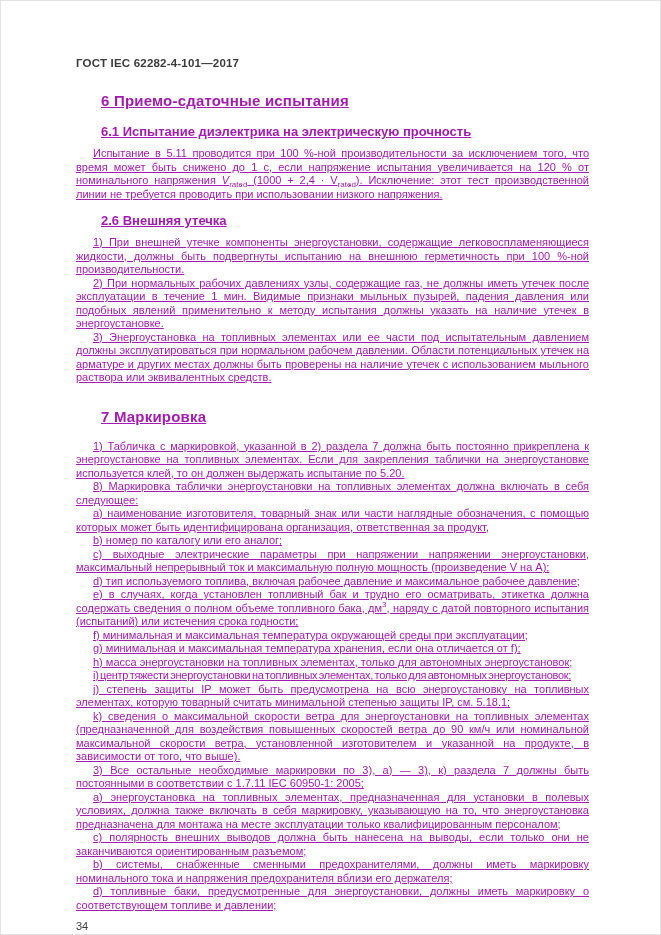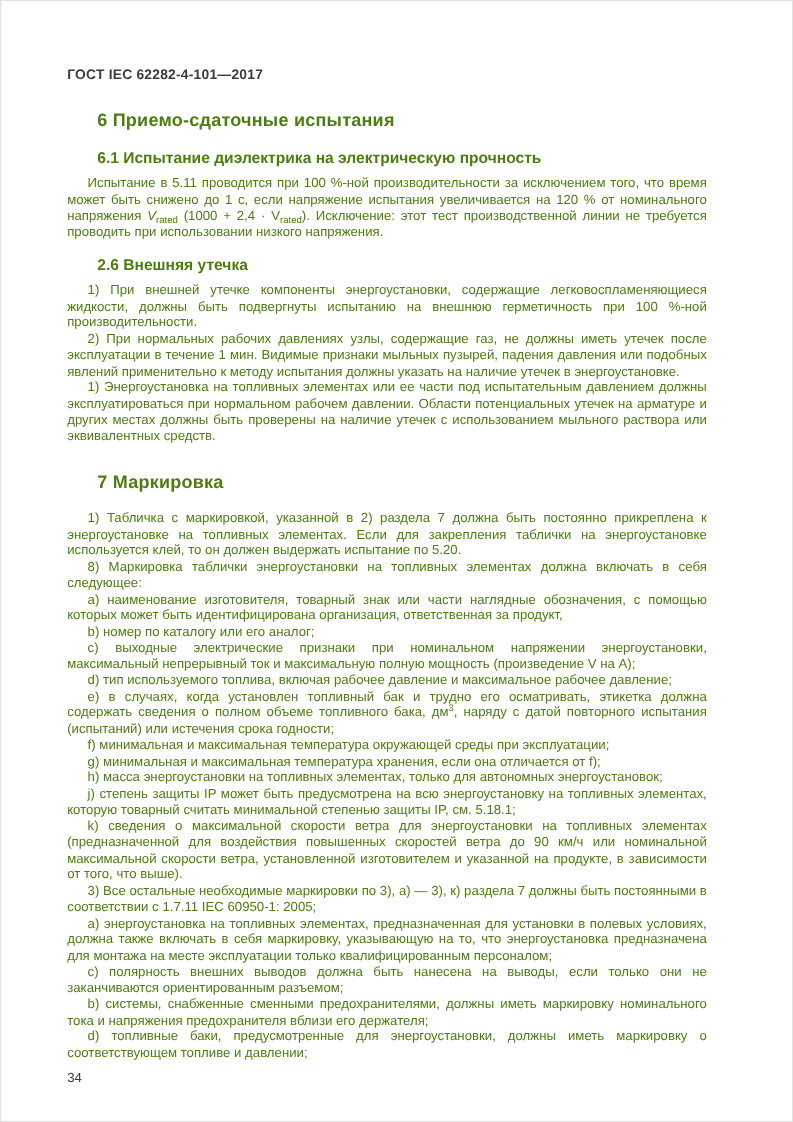--- a/index.html
+++ b/index.html
@@ -9,32 +9,32 @@
     font-family: "Liberation Sans", "DejaVu Sans", sans-serif;
   }
   .page {
     position: relative;
     width: 661px;
     height: 935px;
     margin: 0 auto;
     background: #ffffff;
     border: 1px solid #e2e2e2;
     box-sizing: border-box;
-    padding: 56px 71px 0 55px;
+    padding: 56px 71px 0 75px;
     color: #3b3b3b;
     overflow: hidden;
   }
   .running-header {
     font-size: 11.5px;
     font-weight: bold;
     letter-spacing: 0.2px;
     color: #3b3b3b;
   }
   .doc-body { margin-top: 0; }
-  .block { color: #4d7c0f; }
+  .block { color: #a21caf; text-decoration: underline; }
   .block.h1 {
     font-size: 15px;
     font-weight: bold;
     margin: 23px 0 15px 25px;
     letter-spacing: 0.2px;
   }
   .block.h2 {
     font-size: 13px;
     font-weight: bold;
     margin: 12px 0 8px 25px;
@@ -73,32 +73,33 @@
 <div class="page">
   <div class="running-header">ГОСТ IEC 62282-4-101—2017</div>
 
   <div class="doc-body">
       <div class="block h1">6  Приемо-сдаточные испытания</div>
       <div class="block h2">6.1  Испытание диэлектрика на электрическую прочность</div>
       <div class="block p"><span>Испытание в 5.11 проводится при 100 %-ной производительности за исключением того, что время может быть снижено до 1 с, если напряжение испытания увеличивается на 120 % от номинального напряжения </span><span class="var">V</span><span class="sub">rated</span><span> (1000 + 2,4 · V</span><span class="sub">rated</span><span>). Исключение: этот тест производственной линии не требуется проводить при использовании низкого напряжения.</span></div>
       <div class="block h2">2.6  Внешняя утечка</div>
       <div class="block p">1) При внешней утечке компоненты энергоустановки, содержащие легковоспламеняющиеся жидкости, должны быть подвергнуты испытанию на внешнюю герметичность при 100 %-ной производительности.</div>
       <div class="block p">2) При нормальных рабочих давлениях узлы, содержащие газ, не должны иметь утечек после эксплуатации в течение 1 мин. Видимые признаки мыльных пузырей, падения давления или подобных явлений применительно к методу испытания должны указать на наличие утечек в энергоустановке.</div>
-      <div class="block p">1) Энергоустановка на топливных элементах или ее части под испытательным давлением должны эксплуатироваться при нормальном рабочем давлении. Области потенциальных утечек на арматуре и других местах должны быть проверены на наличие утечек с использованием мыльного раствора или эквивалентных средств.</div>
+      <div class="block p">3) Энергоустановка на топливных элементах или ее части под испытательным давлением должны эксплуатироваться при нормальном рабочем давлении. Области потенциальных утечек на арматуре и других местах должны быть проверены на наличие утечек с использованием мыльного раствора или эквивалентных средств.</div>
       <div class="block h1">7  Маркировка</div>
       <div class="block p">1) Табличка с маркировкой, указанной в 2) раздела 7 должна быть постоянно прикреплена к энергоустановке на топливных элементах. Если для закрепления таблички на энергоустановке используется клей, то он должен выдержать испытание по 5.20.</div>
       <div class="block p">8) Маркировка таблички энергоустановки на топливных элементах должна включать в себя следующее:</div>
       <div class="block p">a) наименование изготовителя, товарный знак или части наглядные обозначения, с помощью которых может быть идентифицирована организация, ответственная за продукт,</div>
       <div class="block p">b) номер по каталогу или его аналог;</div>
-      <div class="block p">c) выходные электрические признаки при номинальном напряжении энергоустановки, максимальный непрерывный ток и максимальную полную мощность (произведение V на A);</div>
+      <div class="block p">c) выходные электрические параметры при напряжении напряжении энергоустановки, максимальный непрерывный ток и максимальную полную мощность (произведение V на A);</div>
       <div class="block p">d) тип используемого топлива, включая рабочее давление и максимальное рабочее давление;</div>
       <div class="block p"><span>e) в случаях, когда установлен топливный бак и трудно его осматривать, этикетка должна содержать сведения о полном объеме топливного бака, дм</span><span class="sup">3</span><span>, наряду с датой повторного испытания (испытаний) или истечения срока годности;</span></div>
       <div class="block p">f) минимальная и максимальная температура окружающей среды при эксплуатации;</div>
       <div class="block p">g) минимальная и максимальная температура хранения, если она отличается от f);</div>
       <div class="block p">h) масса энергоустановки на топливных элементах, только для автономных энергоустановок;</div>
+      <div class="block p compact">i) центр тяжести энергоустановки на топливных элементах, только для автономных энергоустановок;</div>
       <div class="block p">j) степень защиты IP может быть предусмотрена на всю энергоустановку на топливных элементах, которую товарный считать минимальной степенью защиты IP, см. 5.18.1;</div>
       <div class="block p">k) сведения о максимальной скорости ветра для энергоустановки на топливных элементах (предназначенной для воздействия повышенных скоростей ветра до 90 км/ч или номинальной максимальной скорости ветра, установленной изготовителем и указанной на продукте, в зависимости от того, что выше).</div>
       <div class="block p">3) Все остальные необходимые маркировки по 3), а) — 3), к) раздела 7 должны быть постоянными в соответствии с 1.7.11 IEC 60950-1: 2005;</div>
       <div class="block p">a) энергоустановка на топливных элементах, предназначенная для установки в полевых условиях, должна также включать в себя маркировку, указывающую на то, что энергоустановка предназначена для монтажа на месте эксплуатации только квалифицированным персоналом;</div>
       <div class="block p">c) полярность внешних выводов должна быть нанесена на выводы, если только они не заканчиваются ориентированным разъемом;</div>
       <div class="block p">b) системы, снабженные сменными предохранителями, должны иметь маркировку номинального тока и напряжения предохранителя вблизи его держателя;</div>
       <div class="block p">d) топливные баки, предусмотренные для энергоустановки, должны иметь маркировку о соответствующем топливе и давлении;</div>
     </div>
 
   <div class="page-number">34</div>

